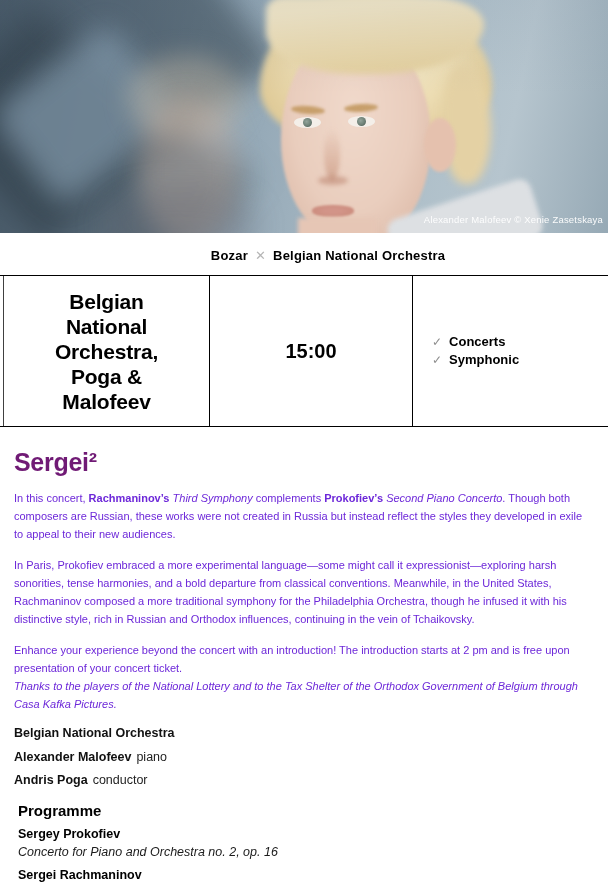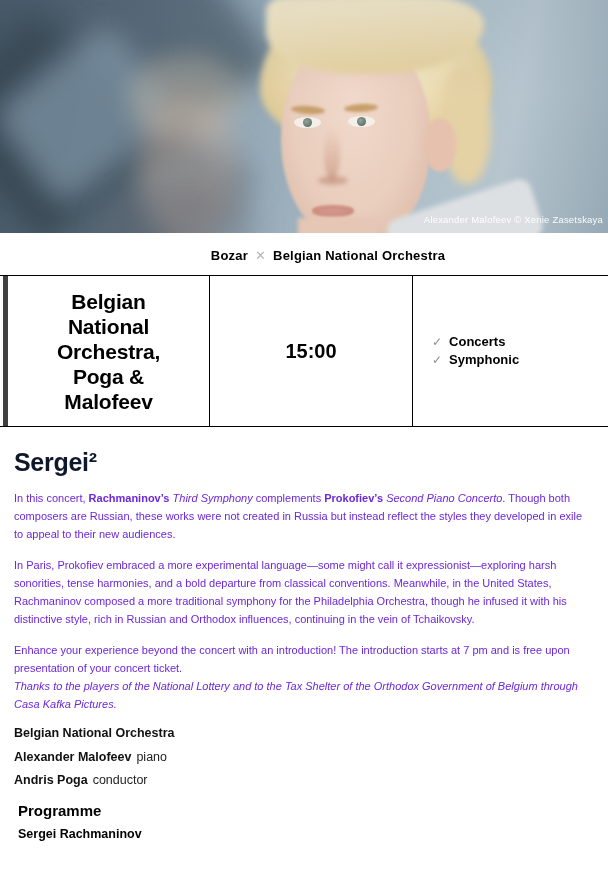--- a/index.html
+++ b/index.html
@@ -46,33 +46,33 @@
   .ph-overlay { inset:0; background:linear-gradient(180deg, rgba(110,130,150,.10), rgba(110,130,150,0) 40%); }
   .ph-credit { right:5px; bottom:8px; font-size:9.5px; color:#fff; opacity:.95; letter-spacing:.2px; }
 
   
   .brand-row { text-align:center; padding:15px 0 12px 40px; font-size:13px; font-weight:700; letter-spacing:.2px; color:#000;margin-left:8px; }
   .x-sep { color:#b5b5b5; font-weight:400; padding:0 7px; }
 
   
   .event-box { border-top:1.5px solid #000; border-bottom:1.5px solid #000; display:flex; height:150px; }
   .event-box .cell { box-sizing:border-box; }
-  .cell-title { width:207px; margin-left:3px; border-left:5px solid #404040; border-right:1px solid #000;
+  .cell-title { width:207px; margin-left:3px; border-left:1px solid #404040; border-right:1px solid #000;
     display:flex; align-items:center; justify-content:center; }
   .cell-title h2 { width:150px; text-align:center; font-size:21px; line-height:25px; margin:0; letter-spacing:-0.2px; color:#000; }
   .cell-date { width:203px; border-right:1px solid #000; display:flex; flex-direction:column;
     align-items:center; justify-content:center; text-align:center; font-weight:700; font-size:20px; line-height:30px; color:#000; }
   .cell-tags { flex:1; display:flex; align-items:center; padding-left:19px; }
   .tag-list { list-style:none; margin:0; padding:0; }
   .tag-list li { font-size:13px; font-weight:700; line-height:17px; color:#000; }
   .check { color:#8f8f8f; font-weight:400; margin-right:7px; font-size:12px; }
 
   
   .article { padding:0 14px; }
-  .page-title { font-size:25px; margin:21px 0 12px; letter-spacing:-0.3px; color:#0f172a; }
+  .page-title { font-size:25px; margin:21px 0 12px; letter-spacing:-0.3px; color:#701a75; }
   .body-par { font-size:11px; line-height:18px; margin:0 0 13px; color:#6d28d9; }
   .seg-b { font-weight:700; }
   .seg-i { font-style:italic; }
 
   .credits { margin-top:6px; }
   .credit-line { font-size:12.5px; line-height:15px; margin:0 0 8.5px; color:#111; }
   .credit-line .credit-name { font-weight:700; }
   .credit-line .credit-role { font-weight:400; margin-left:5px; color:#222; }
 
   .programme { padding-left:4px; margin-top:14px; }
@@ -130,34 +130,38 @@
       <li><span class="check">✓</span><span>Symphonic</span></li>
     </ul>
   </div>
 </div>
 
 <div class="article">
   <h1 class="page-title">Sergei²</h1>
 
   <p class="body-par"><span class="seg-n">In this concert, </span><span class="seg-b">Rachmaninov’s</span><span class="seg-n"> </span><span class="seg-i">Third Symphony</span><span class="seg-n"> complements </span><span class="seg-b">Prokofiev’s</span><span class="seg-n"> </span><span class="seg-i">Second Piano Concerto</span><span class="seg-n">. Though both composers are Russian, these works were not created in Russia but instead reflect the styles they developed in exile to appeal to their new audiences.</span></p>
   <p class="body-par"><span class="seg-n">In Paris, Prokofiev embraced a more experimental language—some might call it expressionist—exploring harsh sonorities, tense harmonies, and a bold departure from classical conventions. Meanwhile, in the United States, Rachmaninov composed a more traditional symphony for the Philadelphia Orchestra, though he infused it with his distinctive style, rich in Russian and Orthodox influences, continuing in the vein of Tchaikovsky.</span></p>
-  <p class="body-par"><span class="seg-n">Enhance your experience beyond the concert with an introduction! The introduction starts at 7 pm and is free upon presentation of your concert ticket.</span><br><span class="seg-i">Thanks to the players of the National Lottery and to the Tax Shelter of the Orthodox Government of Belgium through Casa Kafka Pictures.</span></p>
+  <p class="body-par"><span class="seg-n">Enhance your experience beyond the concert with an introduction! The introduction starts at 2 pm and is free upon presentation of your concert ticket.</span><br><span class="seg-i">Thanks to the players of the National Lottery and to the Tax Shelter of the Orthodox Government of Belgium through Casa Kafka Pictures.</span></p>
 
   <div class="credits">
     <p class="credit-line">
       <span class="credit-name">Belgian National Orchestra</span><span class="credit-role"></span>
     </p>
     <p class="credit-line">
       <span class="credit-name">Alexander Malofeev</span><span class="credit-role">piano</span>
     </p>
     <p class="credit-line">
       <span class="credit-name">Andris Poga</span><span class="credit-role">conductor</span>
     </p>
   </div>
 
   <div class="programme">
     <h3 class="prog-heading">Programme</h3>
     <div class="prog-item">
+      <span class="prog-composer">Sergey Prokofiev</span>
+      <span class="prog-work">Concerto for Piano and Orchestra no. 2, op. 16</span>
+    </div>
+    <div class="prog-item">
       <span class="prog-composer">Sergei Rachmaninov</span>
 
     </div>
   </div>
 </div>
 
 </body></html>

